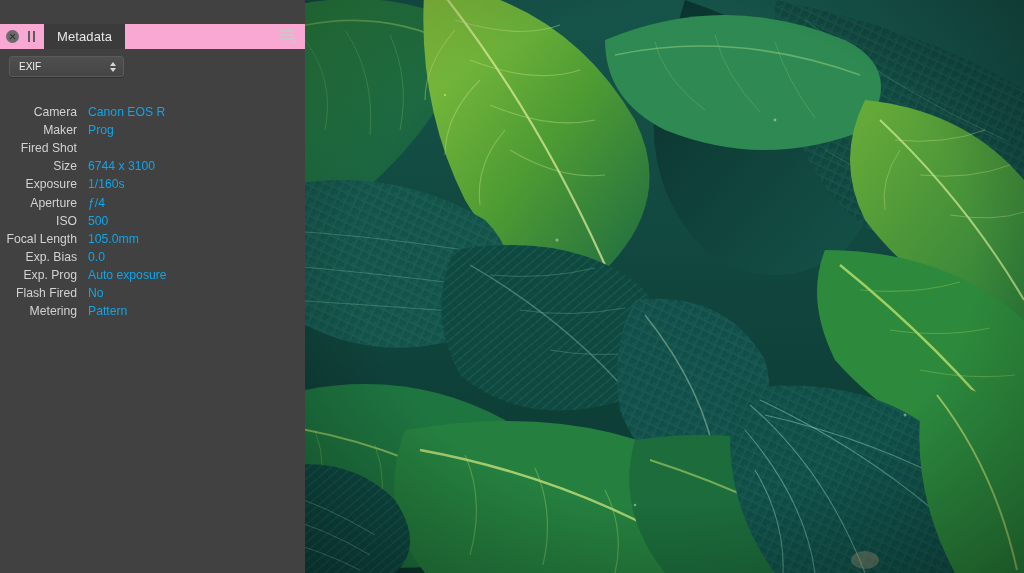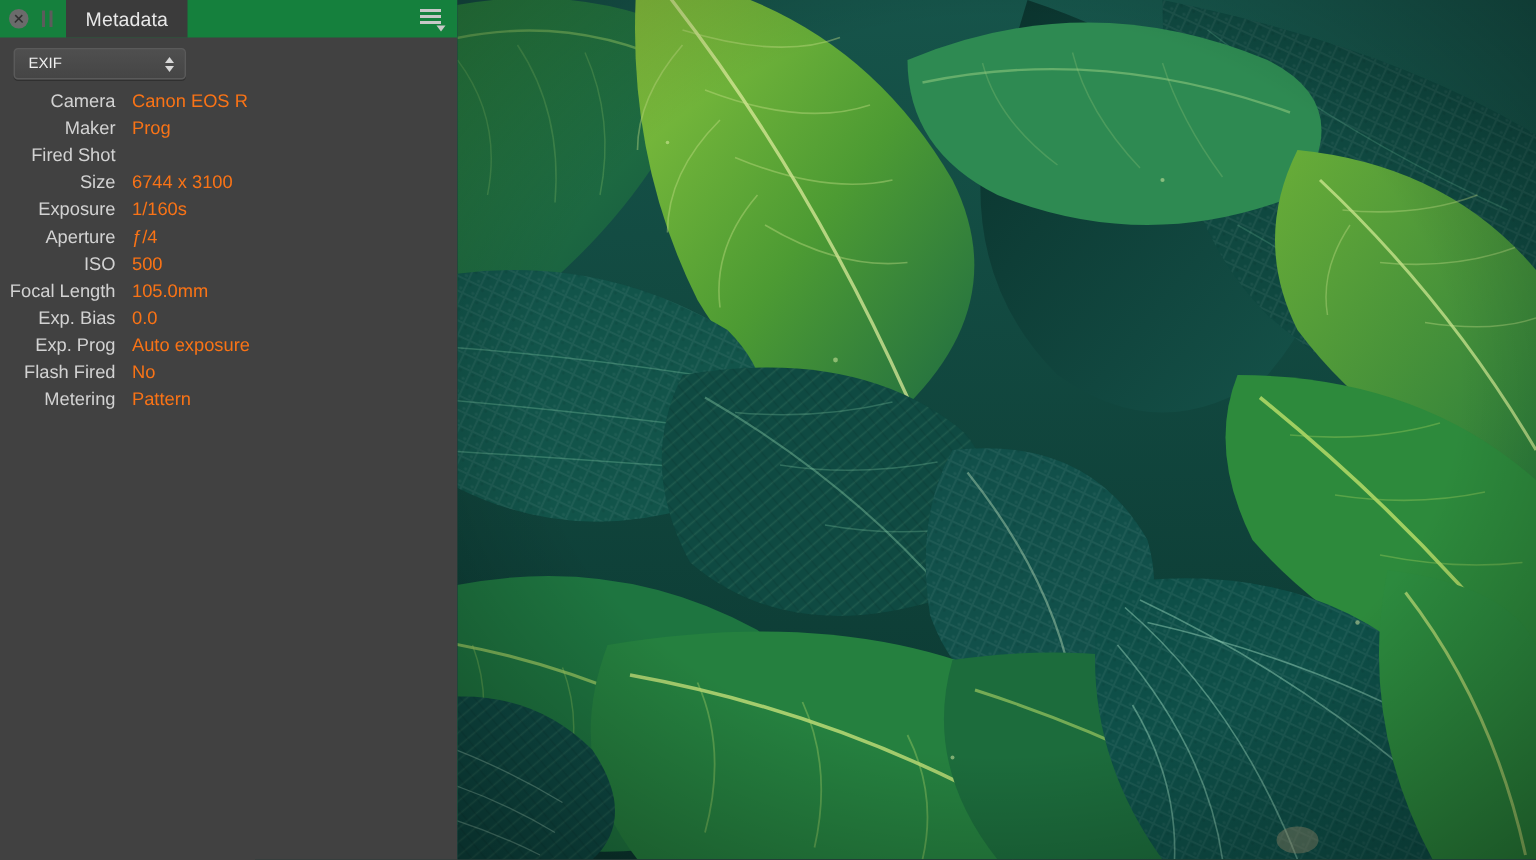--- a/index.html
+++ b/index.html
@@ -16,24 +16,25 @@
   #panel {
     width:305px; height:573px;
     background:#414141;
     position:relative;
     flex:0 0 305px;
   }
 
   
   #panel-header {
     height:25px;
-    background:#15803d;
+    background:#f9a8d4;
     display:flex;
     align-items:center;
     position:relative;
+    margin-top:24px;
   }
   .close-btn {
     width:13px; height:13px;
     border-radius:50%;
     background:#6b6b6b;
     margin-left:6px;
     position:relative;
     flex:0 0 13px;
   }
   .close-btn:before, .close-btn:after {
@@ -102,37 +103,37 @@
   }
   .steppers .up, .steppers .dn {
     width:0; height:0;
     border-left:3.5px solid transparent;
     border-right:3.5px solid transparent;
   }
   .steppers .up { border-bottom:4px solid #d8d8d8; }
   .steppers .dn { border-top:4px solid #d8d8d8; }
 
   
-  #meta-list { margin-top:5px; }
+  #meta-list { margin-top:26px; }
   .meta-row {
     display:flex;
     height:18.1px;
     align-items:center;
     font-size:12.2px;
   }
   .meta-label {
     width:77px;
     text-align:right;
     color:#d2d2d2;
     flex:0 0 77px;
     white-space:nowrap;
   }
   .meta-value {
     margin-left:11px;
-    color:#f97316;
+    color:#0ea5e9;
     white-space:nowrap;
   }
 
   
   #photo {
     flex:1 1 auto;
     position:relative;
     overflow:hidden;
     background:#0d3b33;
   }

